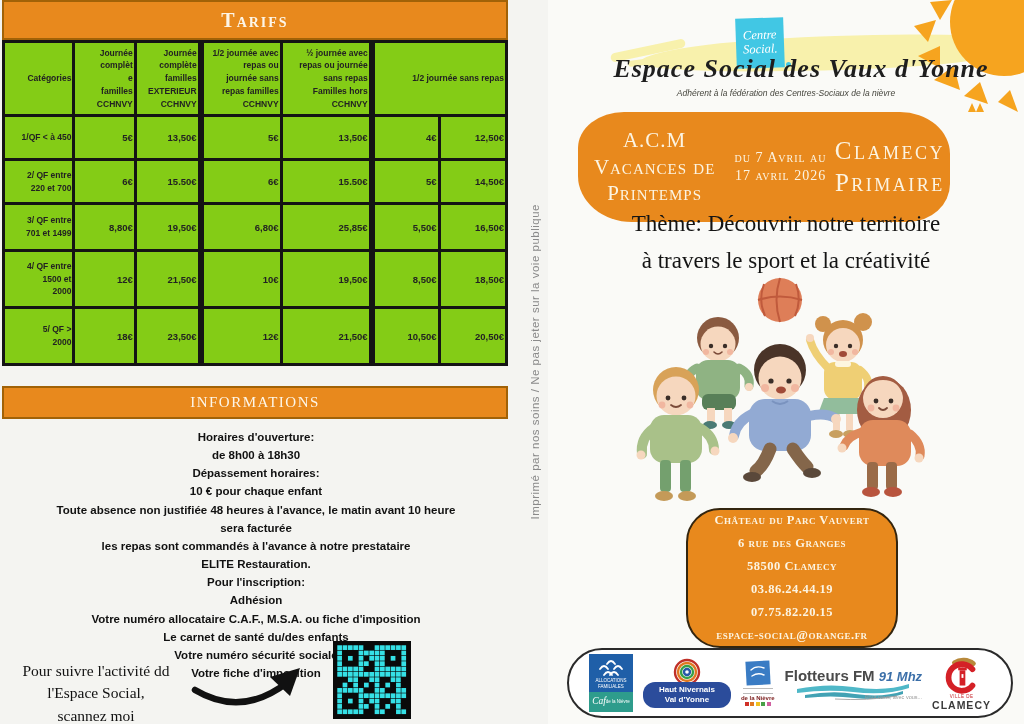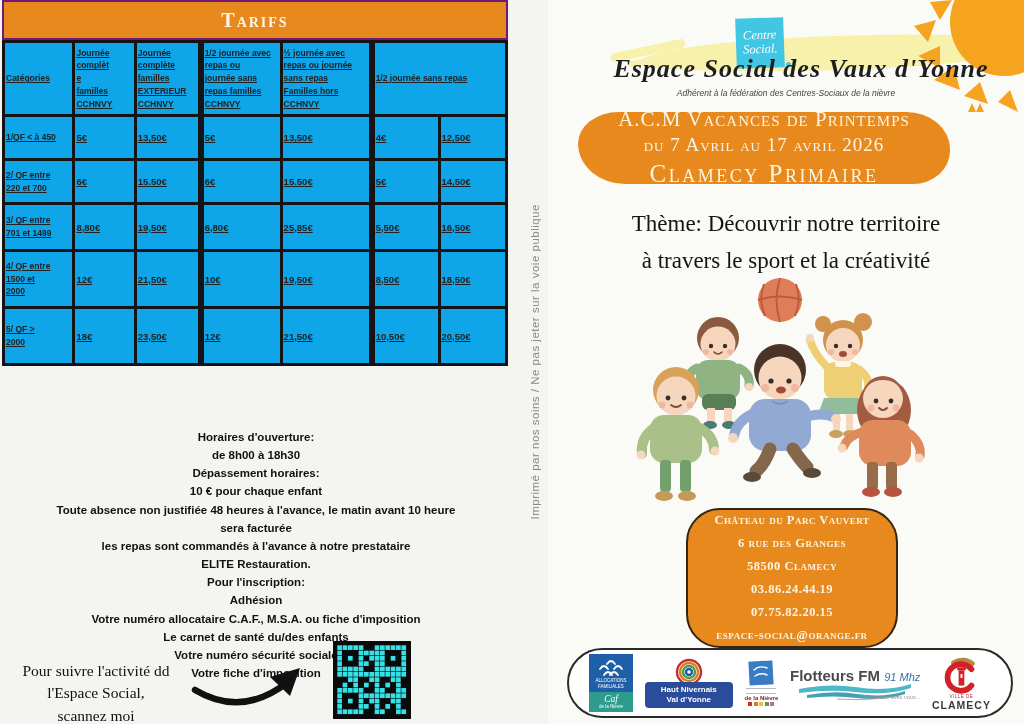--- a/index.html
+++ b/index.html
@@ -1,28 +1,28 @@
 <!DOCTYPE html>
 <html><head>
 <meta charset="utf-8">
 <style>
   html,body{margin:0;padding:0;}
   body{width:1024px;height:724px;position:relative;overflow:hidden;background:#F4F4F1;font-family:"Liberation Sans",sans-serif;}
   .right-bg{position:absolute;left:548px;top:0;width:476px;height:724px;background:#FAFAF7;}
 
   
   .left-page{position:absolute;left:0;top:0;width:512px;height:724px;}
-  .bar{position:absolute;left:2px;width:506px;background:#E8891D;border:2px solid #701a75;box-sizing:border-box;display:flex;align-items:center;justify-content:center;}
+  .bar{position:absolute;left:2px;width:506px;background:#E8891D;border:2px solid #a16207;box-sizing:border-box;display:flex;align-items:center;justify-content:center;}
   .tarifs-bar{top:0;height:40px;}
   .info-bar{top:386px;height:33px;}
   .bar-title{font-family:"Liberation Serif",serif;color:#FDF6E8;font-weight:bold;font-variant:small-caps;font-size:20px;letter-spacing:2px;}
   .info-bar .bar-title{font-variant:normal;font-weight:normal;font-size:15px;letter-spacing:1.5px;}
 
   .tarifs-table{position:absolute;left:2px;top:40px;width:506px;border-collapse:collapse;table-layout:fixed;background:#F6F6F3;}
-  .tarifs-table th,.tarifs-table td{border:3px solid #141414;text-align:left;vertical-align:middle;white-space:pre-line;color:#222;padding:1px;background:#0ea5e9;overflow:hidden;text-decoration:underline;}
+  .tarifs-table th,.tarifs-table td{border:3px solid #141414;text-align:right;vertical-align:middle;white-space:pre-line;color:#222;padding:1px;background:#84cc16;overflow:hidden;}
   .tarifs-table th{font-size:8.5px;font-weight:bold;line-height:1.5;}
   .tarifs-table td.cat-cell{font-size:8.5px;font-weight:bold;line-height:1.5;}
   .tarifs-table td.val-cell{font-size:9.5px;font-weight:bold;}
   .tarifs-table thead tr{height:74px;}
   .tarifs-table tbody tr:nth-child(1){height:44px;}
   .tarifs-table tbody tr:nth-child(2){height:44px;}
   .tarifs-table tbody tr:nth-child(3){height:47px;}
   .tarifs-table tbody tr:nth-child(4){height:57px;}
   .tarifs-table tbody tr:nth-child(5){height:57px;}
   .tarifs-table td:nth-child(4),.tarifs-table th:nth-child(4){border-left-width:6px;}
@@ -43,45 +43,45 @@
   .brush-main{position:absolute;left:92px;top:36px;width:392px;height:34px;background:#F8F1AC;border-radius:48% 52% 46% 54%/60% 46% 58% 44%;transform:rotate(-2deg);}
   .brush-streak1{position:absolute;left:62px;top:46px;width:76px;height:9px;background:#F8F1AC;border-radius:6px;transform:rotate(-12deg);}
   .brush-streak2{position:absolute;left:80px;top:58px;width:46px;height:6px;background:#F8F1AC;border-radius:4px;transform:rotate(-8deg);}
   .sun-svg{position:absolute;right:0;top:0;}
 
   .logo-square{position:absolute;left:188px;top:18px;width:48px;height:50px;background:#41C7E4;color:#fff;font-family:"Liberation Serif",serif;font-style:italic;display:flex;flex-direction:column;align-items:center;justify-content:center;font-size:12.5px;line-height:1.1;transform:rotate(-2deg);}
   .logo-dot{position:absolute;left:238px;top:62px;width:5px;height:5px;border-radius:50%;background:#41C7E4;}
   .org-title{position:absolute;left:30px;top:54px;width:446px;text-align:center;font-family:"Liberation Serif",serif;font-style:italic;font-weight:bold;font-size:26px;color:#1E1E1E;letter-spacing:1px;}
   .org-subtitle{position:absolute;left:0;top:88px;width:476px;text-align:center;font-size:8.5px;color:#46463E;font-style:italic;}
 
-  .event-box{position:absolute;left:30px;top:112px;width:372px;height:72px;background:#E8891D;border-radius:46px 50px 42px 54px/36px 42px 38px 46px;display:flex;flex-direction:column;align-items:center;justify-content:center;color:#FCF4E2;font-family:"Liberation Serif",serif;font-variant:small-caps;text-align:center;line-height:1.28;}
+  .event-box{position:absolute;left:30px;top:112px;width:372px;height:110px;background:#E8891D;border-radius:46px 50px 42px 54px/36px 42px 38px 46px;display:flex;flex-direction:row;align-items:center;justify-content:center;color:#FCF4E2;font-family:"Liberation Serif",serif;font-variant:small-caps;text-align:center;line-height:1.28;}
   .event-line1{font-size:21px;letter-spacing:1px;}
-  .event-line2{font-size:19px;letter-spacing:1px;}
+  .event-line2{font-size:14px;letter-spacing:1px;}
   .event-line3{font-size:25px;letter-spacing:2.5px;}
 
   .theme-text{position:absolute;left:0;top:206px;width:476px;text-align:center;font-family:"Liberation Serif",serif;font-size:23px;color:#141414;line-height:1.6;white-space:pre-line;}
 
   .children-svg{position:absolute;left:82px;top:268px;}
 
   .contact-box{position:absolute;left:138px;top:508px;width:212px;height:140px;background:#E8891D;border:2px solid #33250F;border-radius:34px;box-sizing:border-box;display:flex;align-items:center;justify-content:center;text-align:center;color:#FCF4E2;font-family:"Liberation Serif",serif;font-variant:small-caps;font-weight:bold;font-size:12.5px;line-height:1.85;white-space:pre-line;letter-spacing:.5px;}
 
   .partners-pill{position:absolute;left:19px;top:648px;width:446px;height:70px;background:#fff;border:2px solid #2A2A2A;border-radius:36px;box-sizing:border-box;display:flex;align-items:center;justify-content:space-between;padding:0 20px;}
   .partner{display:flex;flex-direction:column;align-items:center;justify-content:center;}
   .caf-blue{width:44px;background:#1F5FA8;display:flex;flex-direction:column;align-items:center;padding-top:2px;}
   .caf-alloc{color:#fff;font-size:4.5px;line-height:1.3;text-align:center;white-space:pre-line;padding-bottom:2px;}
-  .caf-teal{width:44px;height:20px;background:#2E9C8C;display:flex;flex-direction:column;align-items:center;justify-content:center;}
+  .caf-teal{width:44px;height:20px;background:#2E9C8C;display:flex;align-items:center;justify-content:center;}
   .caf-name{color:#fff;font-family:"Liberation Serif",serif;font-style:italic;font-size:9.5px;line-height:1;}
   .caf-sub{color:#fff;font-size:4.5px;}
-  .hnvy-box{background:#2B4C9B;color:#fff;font-size:8px;font-weight:bold;text-align:center;white-space:pre-line;line-height:1.3;padding:3px 16px;border-radius:4px;margin-top:-4px;}
+  .hnvy-box{background:#2B4C9B;color:#fff;font-size:8px;font-weight:bold;text-align:center;white-space:pre-line;line-height:1.3;padding:3px 16px;border-radius:12px;margin-top:-4px;}
   .fcs-lines{width:30px;height:4px;border-top:1px solid #BBB;border-bottom:1px solid #BBB;margin:2px 0 1px;}
   .fcs-sub{font-size:6px;font-weight:bold;color:#7A1A1A;}
   .fcs-squares{display:flex;gap:1.5px;margin-top:1.5px;}
   .fcs-squares span{width:4px;height:4px;display:block;}
   .flot-title{font-size:15px;font-weight:bold;color:#4A4A4A;white-space:nowrap;}
-  .flot-freq{font-size:11px;font-style:italic;color:#3A6EA8;font-weight:normal;}
+  .flot-freq{font-size:13px;font-style:italic;color:#3A6EA8;font-weight:bold;}
   .flot-tag{font-size:5.5px;color:#999;align-self:flex-end;margin-top:-6px;}
   .clam-ville{font-size:4.5px;color:#C42127;letter-spacing:.5px;margin-top:-2px;}
   .clam-name{font-size:10.5px;font-weight:bold;color:#3A3A3A;letter-spacing:1px;}
 </style>
 </head>
 <body>
 
 <div class="right-bg"></div>
 
 <div class="left-page">
@@ -173,20 +173,23 @@
           <td class="val-cell">18€</td>
           <td class="val-cell">23,50€</td>
           <td class="val-cell">12€</td>
           <td class="val-cell">21,50€</td>
           <td class="val-cell">10,50€</td>
           <td class="val-cell">20,50€</td>
         </tr>
       </tbody>
   </table>
 
+  <div class="bar info-bar">
+    <span class="bar-title">INFORMATIONS</span>
+  </div>
 
   <div class="info-text">Horaires d'ouverture:
 de 8h00 à 18h30
 Dépassement horaires:
 10 € pour chaque enfant
 Toute absence non justifiée 48 heures à l'avance, le matin avant 10 heure
 sera facturée
 les repas sont commandés à l'avance à notre prestataire
 ELITE Restauration.
 Pour l'inscription:

